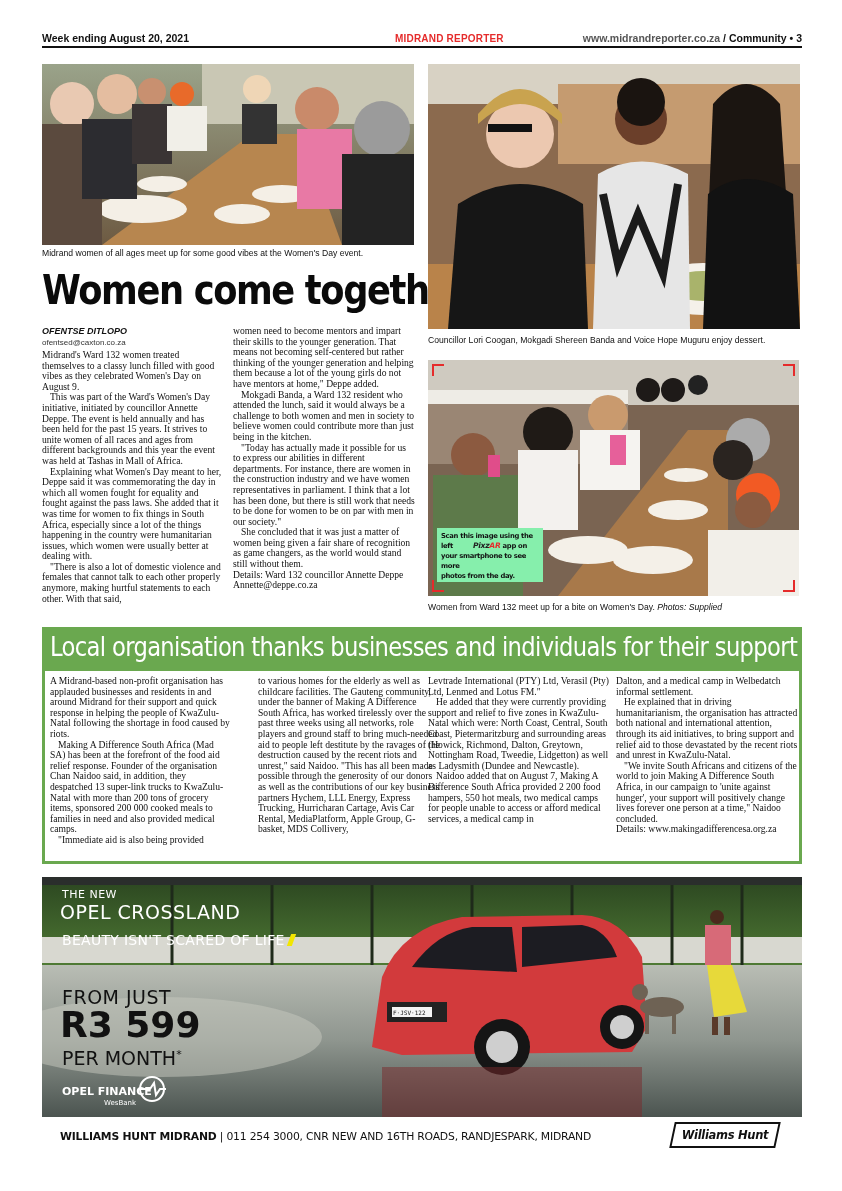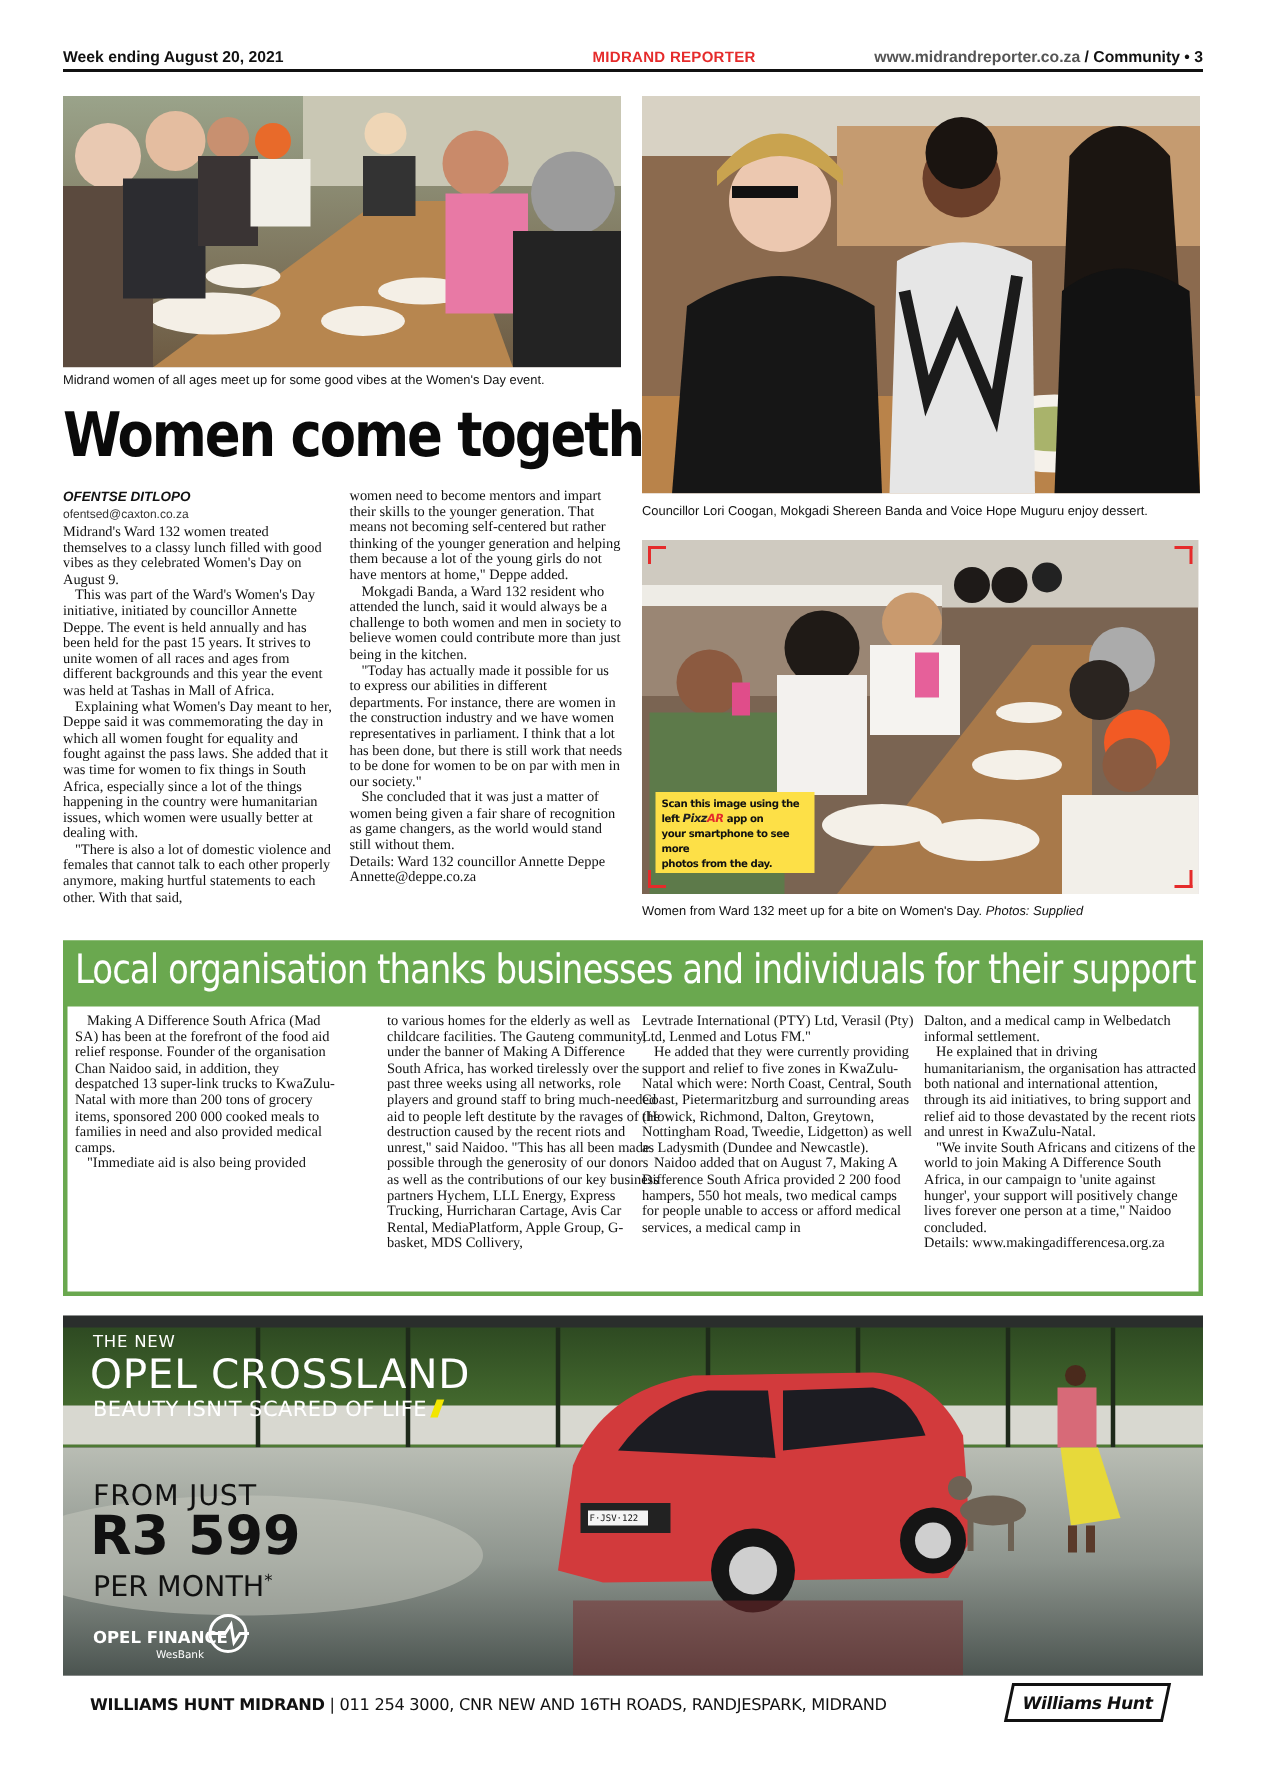--- a/index.html
+++ b/index.html
@@ -29,38 +29,38 @@
   .col p.ind { text-indent: 8px; }
 
   
   .gbox { left: 42px; top: 627px; width: 760px; height: 237px; border: 3px solid #6aa84f; }
   .gtitle { left: 42px; top: 627px; width: 760px; height: 44px; background: #6aa84f; color: #fff; font-family: "DejaVu Sans", sans-serif; font-size: 27px; padding: 4px 0 0 8px; letter-spacing: -0.8px; white-space: nowrap; overflow: hidden; }
   .gtitle span { display: inline-block; transform: scaleX(0.84); transform-origin: left top; }
 
   
   .ad { left: 42px; top: 877px; width: 760px; height: 240px; overflow: hidden; background: #3c4440; }
   .ad-txt-new { position: absolute; left: 20px; top: 11px; color: #fff; font-family: "DejaVu Sans", sans-serif; font-size: 11px; letter-spacing: 0.5px; }
-  .ad-txt-model { position: absolute; left: 18px; top: 24px; color: #fff; font-family: "DejaVu Sans", sans-serif; font-size: 27px; letter-spacing: 0.5px; }
+  .ad-txt-model { position: absolute; left: 18px; top: 24px; color: #fff; font-family: "DejaVu Sans", sans-serif; font-size: 19px; letter-spacing: 0.5px; }
   .ad-txt-tag { position: absolute; left: 20px; top: 55px; color: #fff; font-family: "DejaVu Sans", sans-serif; font-size: 14px; letter-spacing: 0.3px; }
   .ad-slash { display: inline-block; width: 5px; height: 12px; background: #f2e600; transform: skewX(-20deg); margin-left: 4px; vertical-align: -1px; }
   .ad-from { position: absolute; left: 20px; top: 109px; color: #111; font-family: "DejaVu Sans", sans-serif; font-size: 19px; letter-spacing: 0.5px; }
   .ad-price { position: absolute; left: 18px; top: 127px; color: #111; font-family: "DejaVu Sans", sans-serif; font-weight: bold; font-size: 36px; letter-spacing: 0px; }
   .ad-per { position: absolute; left: 20px; top: 170px; color: #111; font-family: "DejaVu Sans", sans-serif; font-size: 19px; }
   .ad-per sup { font-size: 11px; }
   .ad-fin { position: absolute; left: 20px; top: 208px; color: #fff; font-family: "DejaVu Sans", sans-serif; font-weight: bold; font-size: 11px; }
   .ad-fin-sub { position: absolute; left: 62px; top: 222px; color: #fff; font-family: "DejaVu Sans", sans-serif; font-size: 7px; }
   .ad-disc { position: absolute; left: 122px; top: 205px; width: 110px; color: #e8e8e8; font-family: "Liberation Sans", sans-serif; font-size: 3.2px; line-height: 4.2px; }
 
   .footer { left: 60px; top: 1130px; font-family: "DejaVu Sans", sans-serif; font-size: 10.8px; color: #111; letter-spacing: -0.2px; white-space: nowrap; }
   .footer b { font-weight: bold; }
   .wh-logo { left: 672px; top: 1122px; width: 106px; height: 26px; border: 2px solid #111; transform: skewX(-12deg); }
   .wh-logo span { display: block; transform: skewX(12deg); text-align: center; font-family: "DejaVu Sans", sans-serif; font-weight: bold; font-style: italic; font-size: 11.5px; line-height: 22px; color: #111; letter-spacing: -0.3px; }
 
-  .ar-box { left: 437px; top: 528px; width: 106px; height: 54px; background: #fde047; font-family: "DejaVu Sans", sans-serif; font-weight: bold; font-size: 6.8px; line-height: 10px; padding: 3px 4px; letter-spacing: -0.3px; color: #111; }
-  .pixzar { display: inline-block; font-size: 7.6px; font-style: italic; }
+  .ar-box { left: 437px; top: 528px; width: 106px; height: 54px; background: #86efac; font-family: "DejaVu Sans", sans-serif; font-weight: bold; font-size: 6.8px; line-height: 10px; padding: 3px 4px; letter-spacing: -0.3px; color: #111; }
+  .pixzar { display: inline-block; font-size: 7.6px; font-style: italic; margin-left: 18px; }
   .pixzar .p1 { color: #222; }
   .pixzar .p2 { color: #e52b2b; }
   .ar-corner { position: absolute; width: 12px; height: 12px; border-color: #e52b2b; border-style: solid; }
 </style>
 </head>
 <body>
 
 <div class="abs hdr">
   <span class="hdr-left">Week ending August 20, 2021</span>
   <span class="hdr-center">MIDRAND REPORTER</span>
@@ -190,20 +190,21 @@
 </div>
 <div class="abs caption" style="left:428px;top:602px;">
   <span>Women from Ward 132 meet up for a bite on Women's Day.</span>
   <i>Photos: Supplied</i>
 </div>
 
 <div class="abs gbox"></div>
 <div class="abs gtitle"><span>Local organisation thanks businesses and individuals for their support</span></div>
 
 <div class="abs col" style="left:50px;top:676px;width:180px;">
+  <p>A Midrand-based non-profit organisation has applauded businesses and residents in and around Midrand for their support and quick response in helping the people of KwaZulu-Natal following the shortage in food caused by riots.</p>
   <p class="ind">Making A Difference South Africa (Mad SA) has been at the forefront of the food aid relief response. Founder of the organisation Chan Naidoo said, in addition, they despatched 13 super-link trucks to KwaZulu-Natal with more than 200 tons of grocery items, sponsored 200 000 cooked meals to families in need and also provided medical camps.</p>
   <p class="ind">"Immediate aid is also being provided</p>
 </div>
 <div class="abs col" style="left:239px;top:676px;width:182px;margin-left:19px;">
   <p>to various homes for the elderly as well as childcare facilities. The Gauteng community, under the banner of Making A Difference South Africa, has worked tirelessly over the past three weeks using all networks, role players and ground staff to bring much-needed aid to people left destitute by the ravages of the destruction caused by the recent riots and unrest," said Naidoo. "This has all been made possible through the generosity of our donors as well as the contributions of our key business partners Hychem, LLL Energy, Express Trucking, Hurricharan Cartage, Avis Car Rental, MediaPlatform, Apple Group, G-basket, MDS Collivery,</p>
 </div>
 <div class="abs col" style="left:428px;top:676px;width:182px;">
   <p>Levtrade International (PTY) Ltd, Verasil (Pty) Ltd, Lenmed and Lotus FM."</p>
   <p class="ind">He added that they were currently providing support and relief to five zones in KwaZulu-Natal which were: North Coast, Central, South Coast, Pietermaritzburg and surrounding areas (Howick, Richmond, Dalton, Greytown, Nottingham Road, Tweedie, Lidgetton) as well as Ladysmith (Dundee and Newcastle).</p>
   <p class="ind">Naidoo added that on August 7, Making A Difference South Africa provided 2 200 food hampers, 550 hot meals, two medical camps for people unable to access or afford medical services, a medical camp in</p>

